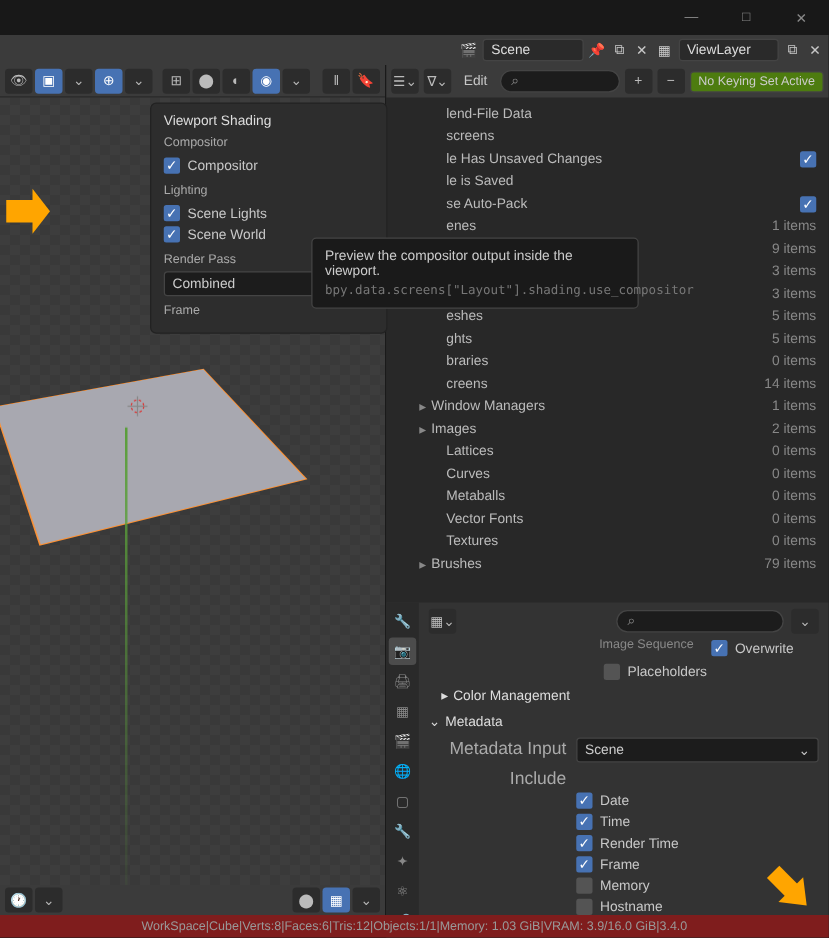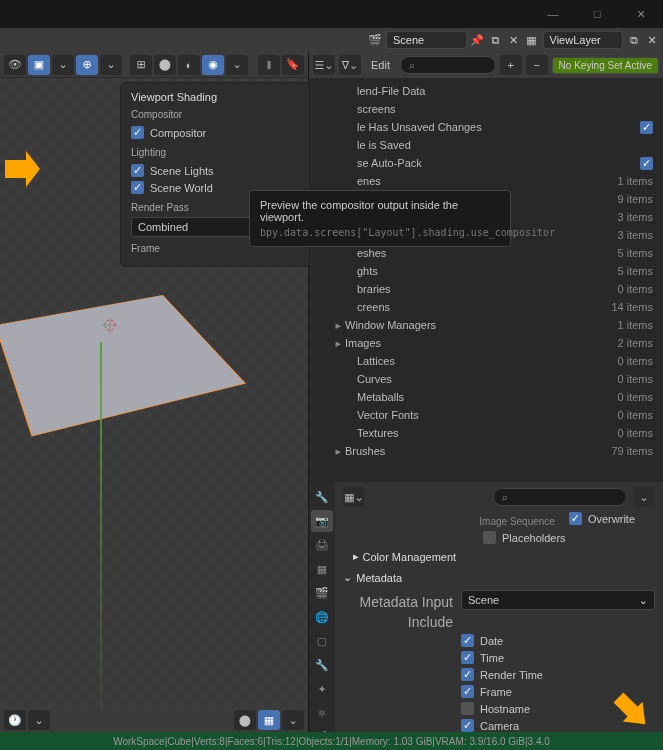--- a/index.html
+++ b/index.html
@@ -39,28 +39,28 @@
 .out-item .label { display: flex; align-items: center; gap: 4px; }
 .out-item .count { color: #888; }
 .out-item .tri { width: 10px; color: #888; }
 .props { flex: 1; background: #333333; display: flex; }
 .props-tabs { width: 26px; background: #2a2a2a; display: flex; flex-direction: column; align-items: center; padding-top: 4px; gap: 2px; }
 .tab-ico { width: 22px; height: 22px; display: flex; align-items: center; justify-content: center; color: #888; border-radius: 3px; }
 .tab-ico.active { background: #4c4c4c; color: #ccc; }
 .props-body { flex: 1; padding: 4px 8px; overflow-y: auto; }
 .props-header { height: 22px; display: flex; align-items: center; gap: 6px; }
 .panel-head { display: flex; align-items: center; gap: 4px; padding: 4px 0; font-size: 11px; color: #ddd; cursor: pointer; }
-.field-row { display: flex; align-items: flex-end; gap: 8px; padding: 2px 0; }
+.field-row { display: flex; align-items: flex-start; gap: 8px; padding: 2px 0; }
 .field-label { width: 110px; text-align: right; color: #aaa; font-size: 14px; }
 .field-val { flex: 1; }
 .include-list { margin-left: 118px; }
 .cube { position: absolute; top: 210px; left: 10px; width: 200px; height: 180px; transform: perspective(500px) rotateX(55deg) rotateZ(-20deg); background: #a8a8b0; border: 1px solid #ff9030; }
 .axis-green { position: absolute; top: 290px; left: 100px; width: 2px; height: 400px; background: linear-gradient(#5a9e3a, transparent); }
 .cursor-3d { position: absolute; top: 263px; left: 100px; width: 20px; height: 20px; }
-.statusbar { position: absolute; bottom: 0; left: 0; right: 0; height: 18px; background: #14532d; display: flex; align-items: center; justify-content: center; font-size: 10px; color: #999; gap: 0; }
+.statusbar { position: absolute; bottom: 0; left: 0; right: 0; height: 18px; background: #7f1d1d; display: flex; align-items: center; justify-content: center; font-size: 10px; color: #999; gap: 0; }
 .vp-footer { position: absolute; bottom: 0; left: 0; right: 0; height: 24px; background: #3b3b3b; display: flex; align-items: center; padding: 0 4px; gap: 2px; }
 .spacer { flex: 1; }
 svg { display: block; }
 </style>
 </head>
 <body>
 
 <div class="titlebar">
   <div class="winbtn">
       <span>—</span>
@@ -395,20 +395,24 @@
             <div class="chk-row">
               <span class="chk on">✓</span>
               <span>Render Time</span>
             </div>
             <div class="chk-row">
               <span class="chk on">✓</span>
               <span>Frame</span>
             </div>
             <div class="chk-row">
               <span class="chk off"></span>
+              <span>Memory</span>
+            </div>
+            <div class="chk-row">
+              <span class="chk off"></span>
               <span>Hostname</span>
             </div>
             <div class="chk-row">
               <span class="chk on">✓</span>
               <span>Camera</span>
             </div>
           </div>
       </div>
       <div class="arrow botright"></div>
     </div>

